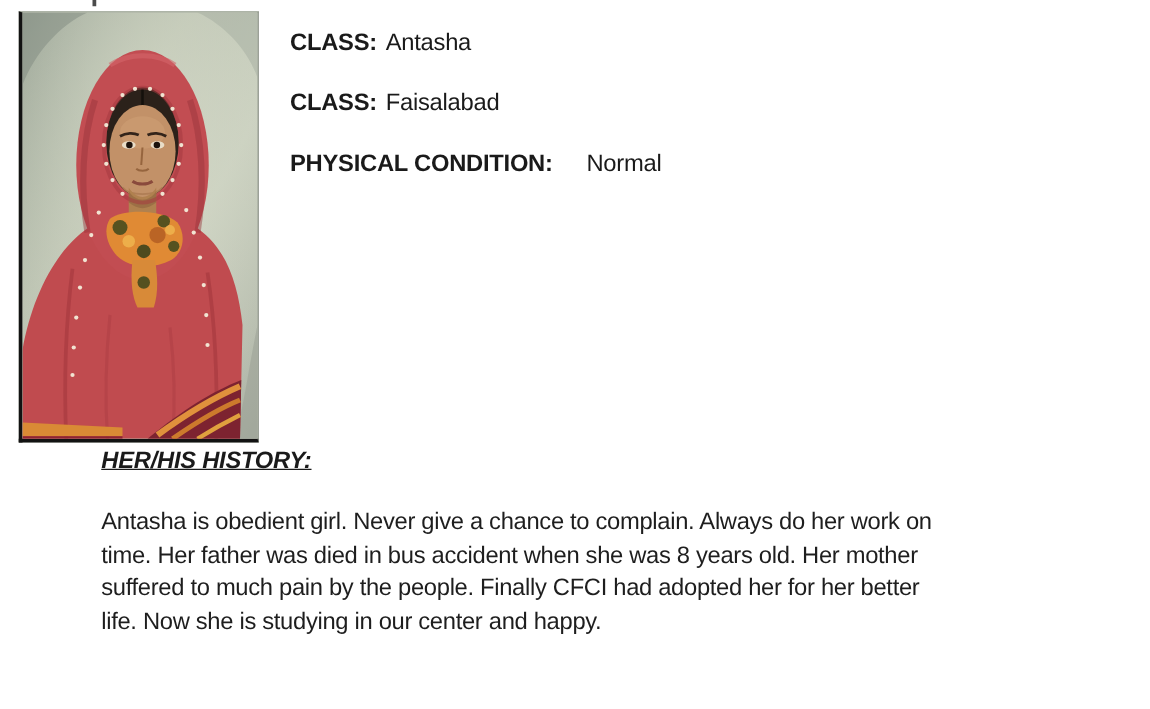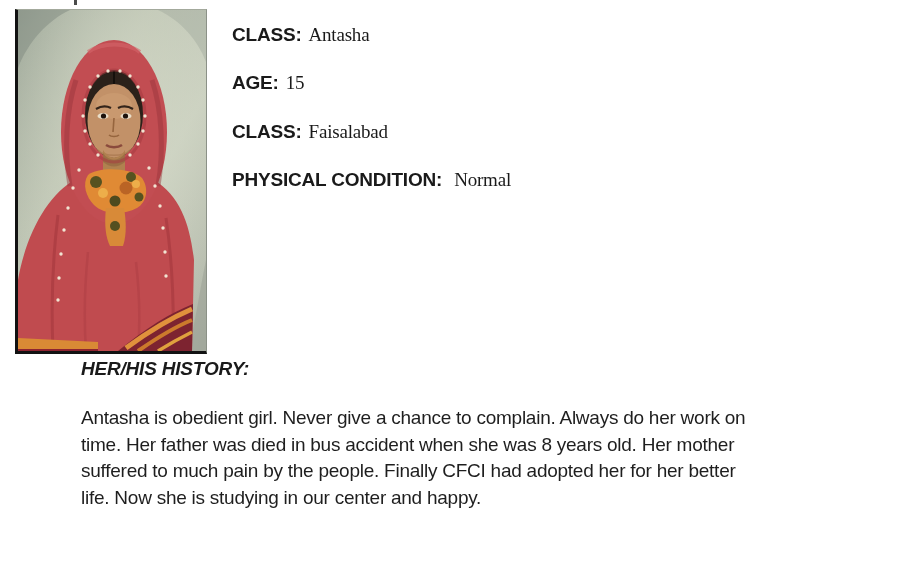--- a/index.html
+++ b/index.html
@@ -31,28 +31,29 @@
     width: 3px; height: 5px; background: #4b4b4b;
   }
 
   
   .fields {
     position: absolute; left: 232px; top: 24px;
     font-size: 19px; letter-spacing: -0.2px;
   }
   .field-row { height: 48.4px; white-space: nowrap; }
   .field-label { font-weight: bold; }
-  .field-value { margin-left: 7px; font-family: Liberation Serif, serif; }
+  .field-value { margin-left: 7px; }
   .field-row.gap-wide .field-value { }
-  .field-row.gap-med  .field-value { margin-left: 12px; }
+  .field-row.gap-med  .field-value { margin-left: 27px; }
 
   
   .history-heading {
     position: absolute; left: 81px; top: 358px;
     font-size: 19px; font-weight: bold; font-style: italic;
+    text-decoration: underline;
     letter-spacing: -0.2px;
     white-space: nowrap;
   }
   .history-paragraph {
     position: absolute; left: 81px; top: 405px;
     width: 810px;
     font-size: 19px; line-height: 26.6px;
     letter-spacing: -0.25px;
     white-space: pre-line;
     color: #1e1e1e;
@@ -169,23 +170,20 @@
         <circle cx="147" cy="242" r="1.7"></circle>
           <circle cx="148" cy="266" r="1.7"></circle>
       </g>
     </svg>
   </div>
 
   <div class="fields">
     <div class="field-row">
       <span class="field-label">CLASS:</span><span class="field-value">Antasha</span>
     </div>
-    <div class="field-row">
-      <span class="field-label">AGE:</span><span class="field-value">15</span>
-    </div>
     <div class="field-row gap-wide">
       <span class="field-label">CLASS:</span><span class="field-value">Faisalabad</span>
     </div>
     <div class="field-row gap-med">
       <span class="field-label">PHYSICAL CONDITION:</span><span class="field-value">Normal</span>
     </div>
   </div>
 
   <div class="history-heading">HER/HIS HISTORY:</div>
   <div class="history-paragraph">Antasha is obedient girl. Never give a chance to complain. Always do her work on

